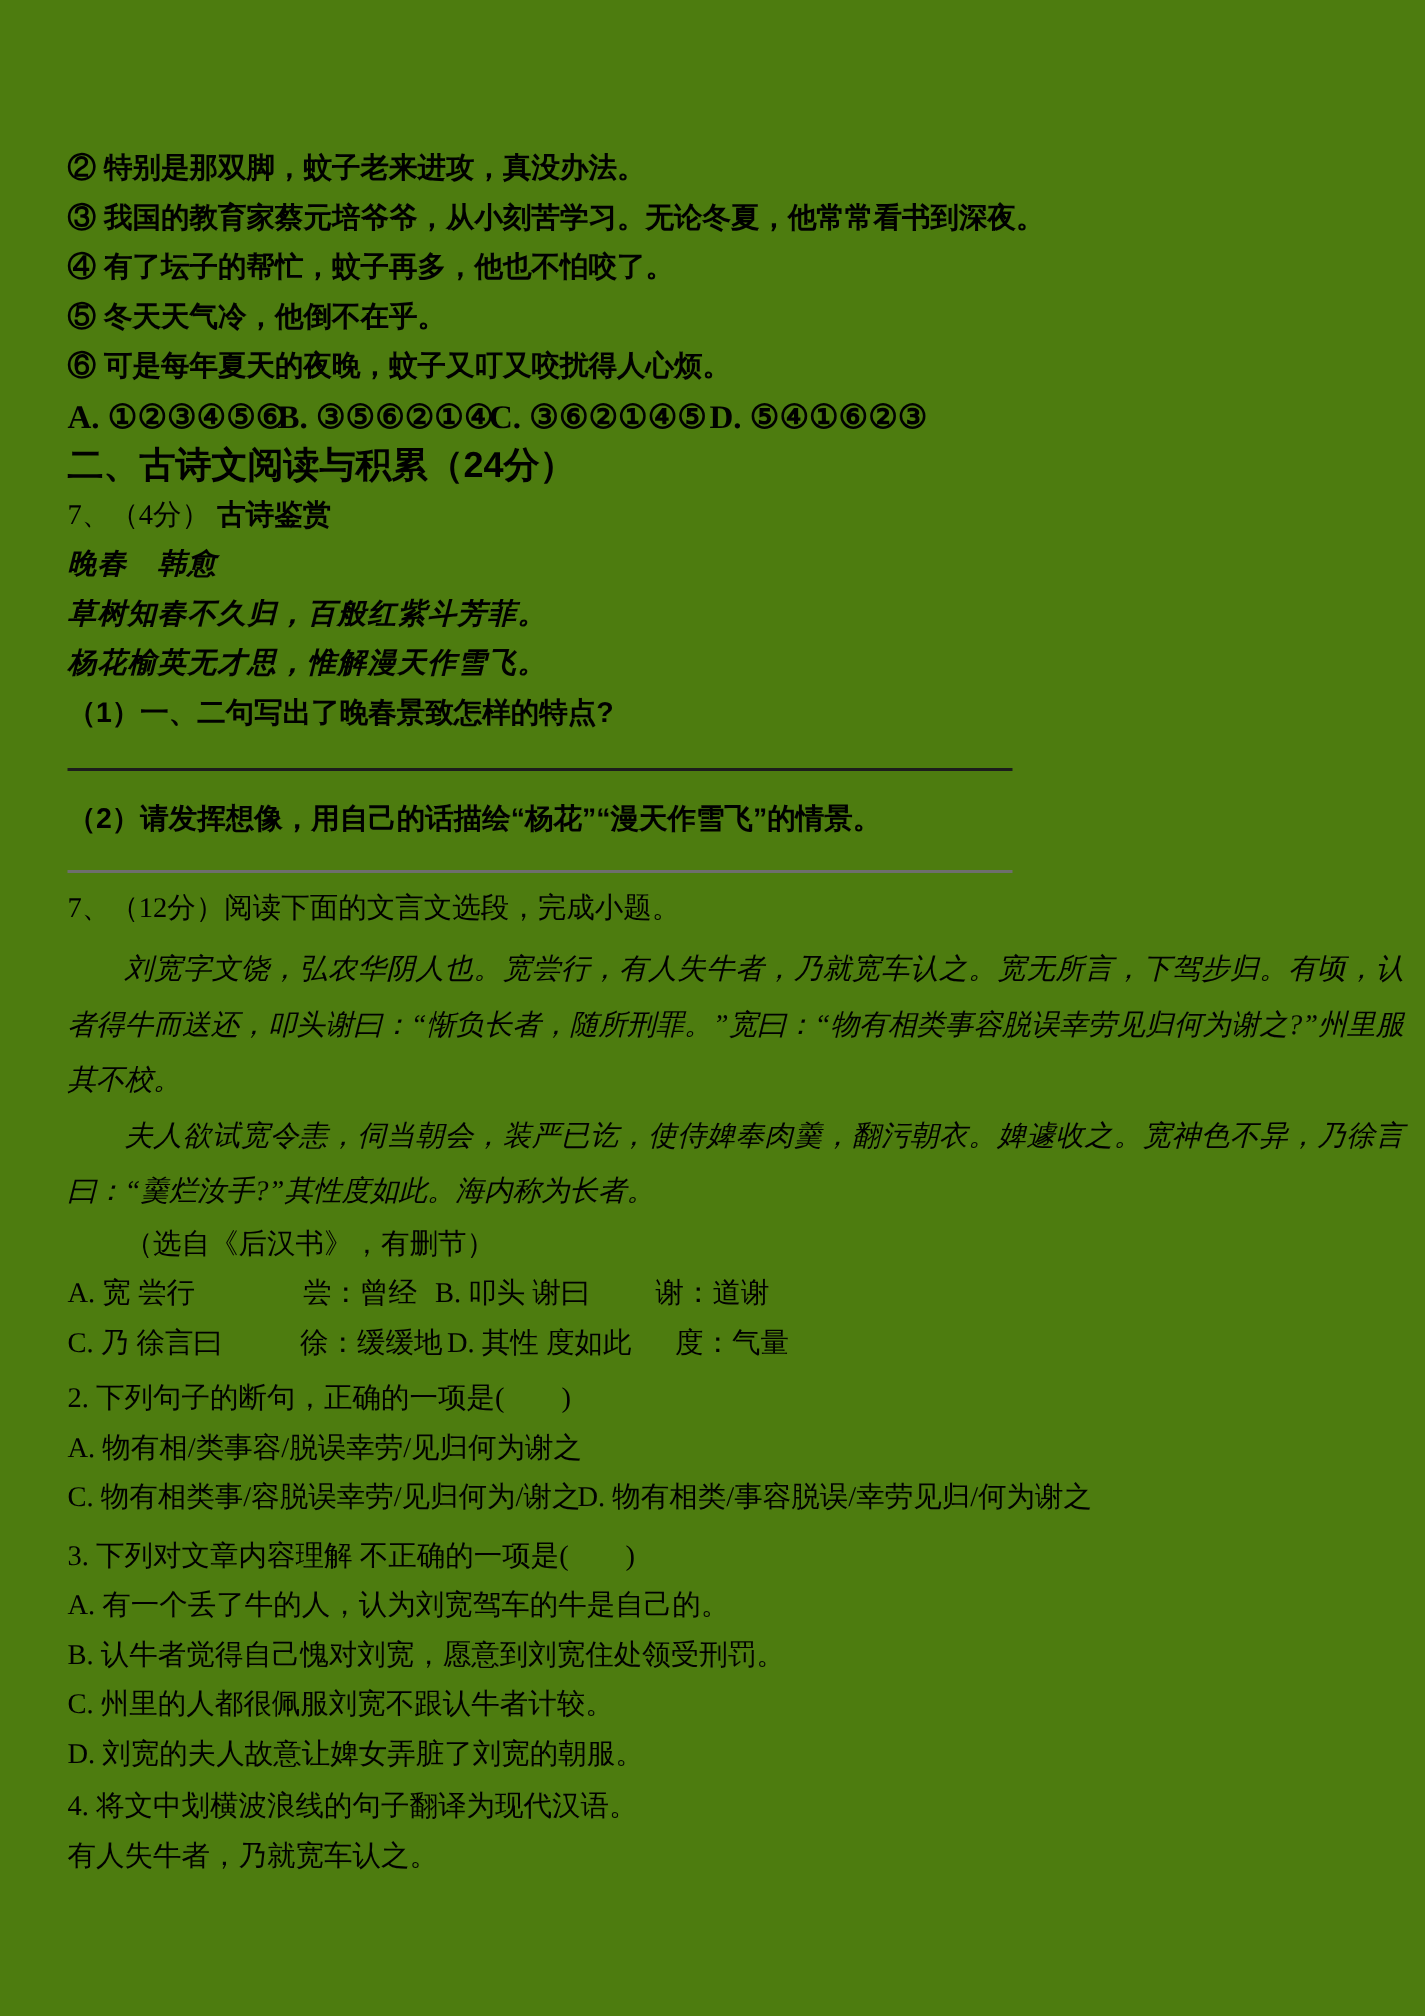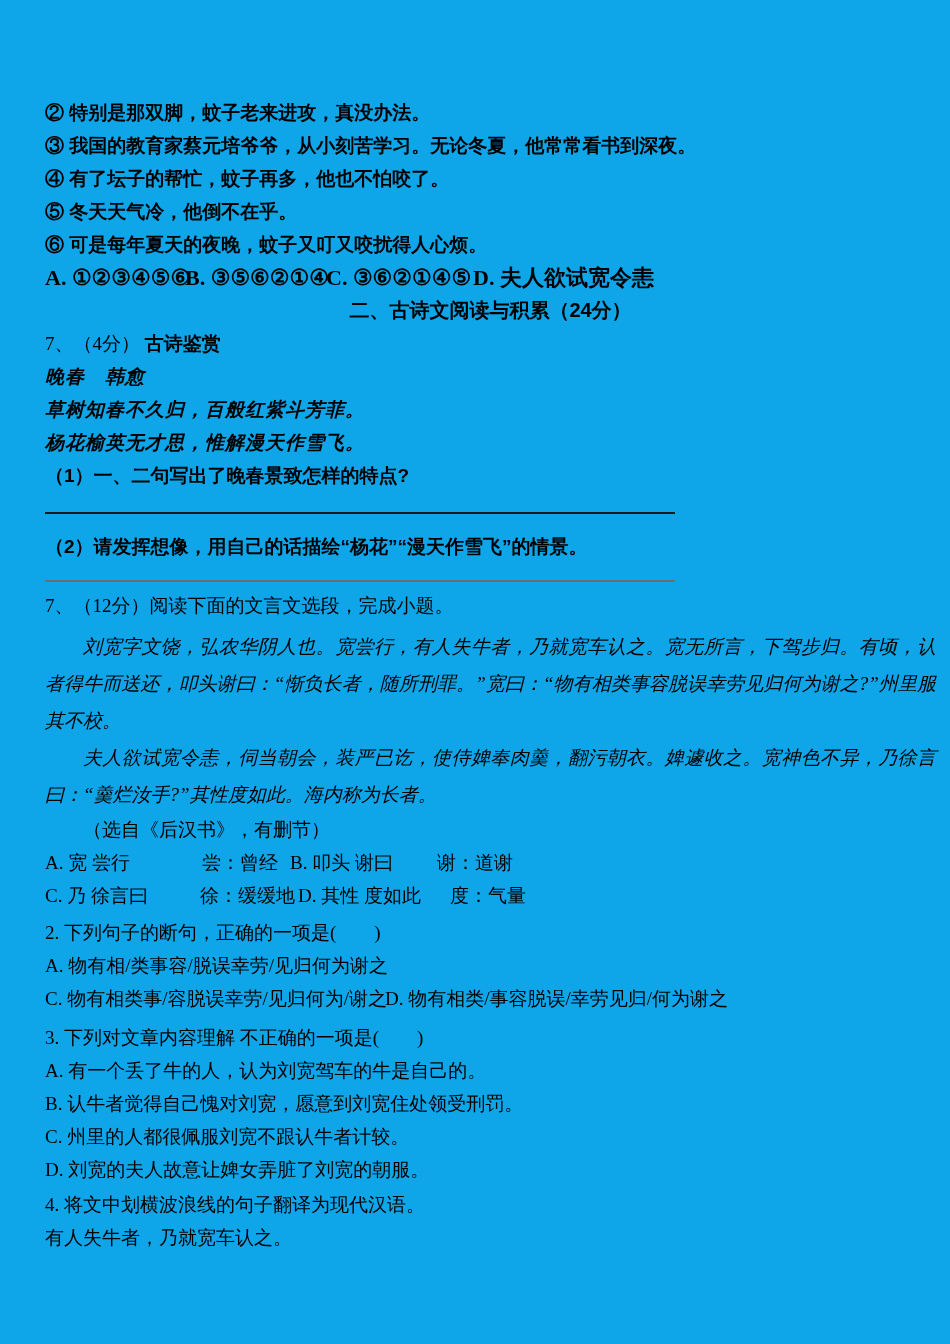--- a/index.html
+++ b/index.html
@@ -1,34 +1,34 @@
 <!DOCTYPE html>
 <html><head>
 <meta charset="utf-8">
 <style>
   html, body { margin: 0; padding: 0; background: #ffffff; }
   .page {
     width: 950px;
     height: 1344px;
     box-sizing: border-box;
-    background: #0ea5e9;
+    background: #4d7c0f;
     position: relative;
     padding: 96px 14px 0 45px;
     font-family: "Liberation Serif", serif;
     font-size: 19px;
     color: #000000;
     overflow: hidden;
   }
   .line { height: 33px; line-height: 33px; white-space: nowrap; }
   .hei { font-family: "Liberation Sans", sans-serif; font-weight: 700; }
   .song { font-family: "Liberation Serif", serif; font-weight: 400; }
   .song-bold { font-family: "Liberation Serif", serif; font-weight: 700; }
   .kai { font-family: "Liberation Serif", serif; font-style: italic; }
   .kai-bold { font-family: "Liberation Serif", serif; font-style: italic; font-weight: 700; }
-  .section-heading { font-size: 20px; text-align: center; }
+  .section-heading { font-size: 24px; }
   .poem-line { letter-spacing: 1px; }
   .answer-blank {
     height: 20px;
     width: 630px;
     border-bottom: 2px solid #1c1c1c;
     margin-bottom: 16px;
   }
   .answer-blank.gray { border-bottom-color: #6e6e6e; height: 17px; margin-bottom: 7px; }
   .passage {
     font-size: 19px;
@@ -55,21 +55,21 @@
   <div class="line hei">② 特别是那双脚，蚊子老来进攻，真没办法。</div>
   <div class="line hei">③ 我国的教育家蔡元培爷爷，从小刻苦学习。无论冬夏，他常常看书到深夜。</div>
   <div class="line hei">④ 有了坛子的帮忙，蚊子再多，他也不怕咬了。</div>
   <div class="line hei">⑤ 冬天天气冷，他倒不在乎。</div>
   <div class="line hei">⑥ 可是每年夏天的夜晚，蚊子又叮又咬扰得人心烦。</div>
 
   <div class="choice-row song-bold">
     <span style="left:0">A. ①②③④⑤⑥</span>
     <span style="left:140px">B. ③⑤⑥②①④</span>
     <span style="left:281px">C. ③⑥②①④⑤</span>
-    <span style="left:428px">D. 夫人欲试宽令恚</span>
+    <span style="left:428px">D. ⑤④①⑥②③</span>
   </div>
 
   <div class="line hei section-heading">二、古诗文阅读与积累（24分）</div>
 
   <div class="line">
     <span class="song">7、（4分）</span>
     <span class="hei">古诗鉴赏</span>
   </div>
 
   <div class="line kai-bold poem-line">晚春　韩愈</div>

